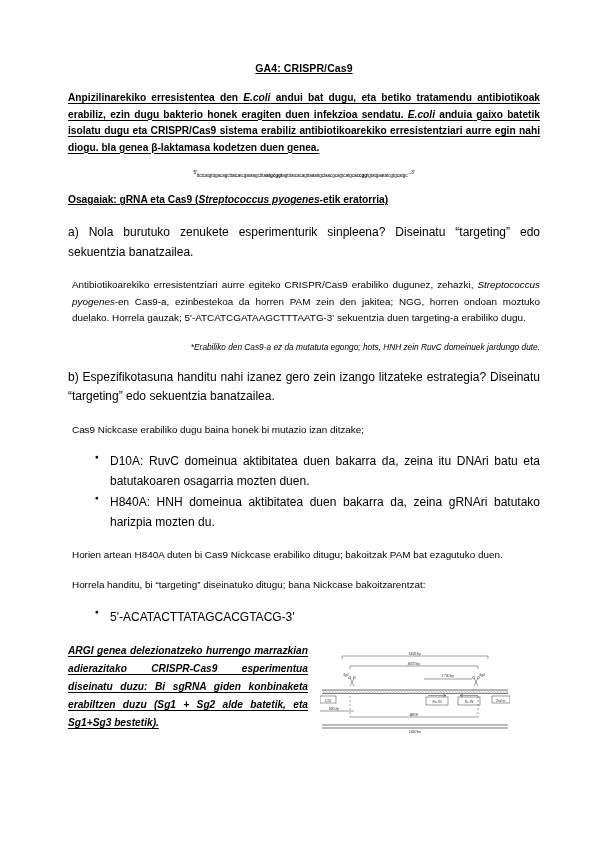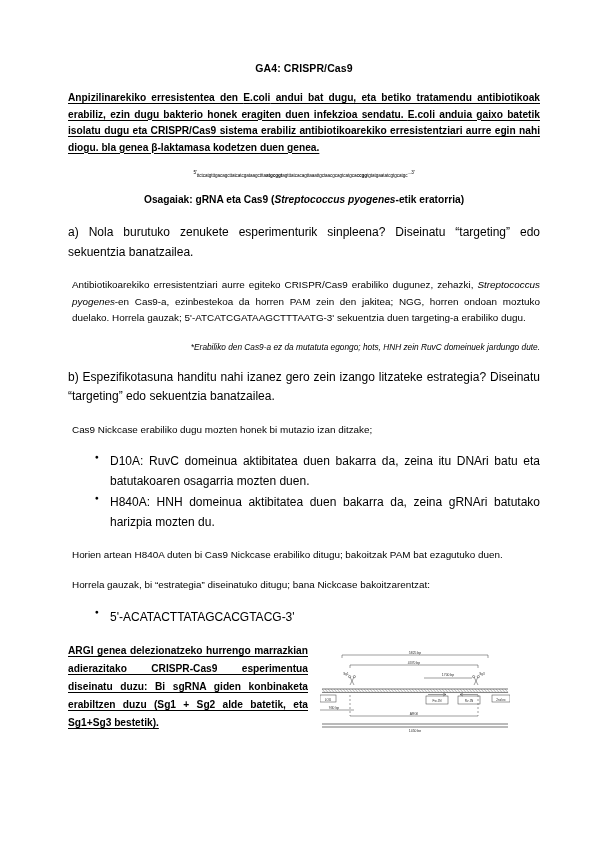--- a/index.html
+++ b/index.html
@@ -19,50 +19,52 @@
     width: 600px;
     height: 848px;
     background: #ffffff;
     box-sizing: border-box;
     padding: 62px 60px 0 68px;
   }
   .doc-title {
     text-align: center;
     font-weight: bold;
     font-size: 10.5px;
+    text-decoration: underline;
     letter-spacing: 0.1px;
     margin: 0 0 16px 0;
   }
   .intro {
     font-weight: bold;
     font-size: 10.2px;
     line-height: 1.62;
     text-align: justify;
     text-decoration: underline;
     text-underline-offset: 2px;
     margin: 0 0 14px 0;
   }
-  .intro .it { }
+  .intro .it { font-style: italic; }
   .seq-line {
     font-size: 4.6px;
     line-height: 1.2;
     text-align: center;
     letter-spacing: -0.05px;
     margin: 10px 0 14px 0;
     white-space: nowrap;
     overflow: hidden;
   }
   .seq-line .pam { font-weight: bold; }
   .seq-line .tick { font-size: 4.6px; vertical-align: super; }
   h2.sec {
     font-weight: bold;
     font-size: 10.2px;
     line-height: 1.6;
     margin: 0 0 15px 0;
-    text-align: center;
+    text-align: left;
+    text-decoration: underline;
   }
   h2.sec .it { font-style: italic; }
   .q {
     font-weight: normal;
     font-size: 12px;
     line-height: 1.62;
     text-align: justify;
     margin: 6px 0 15px 0;
   }
   p.body {
@@ -95,23 +97,24 @@
   ul.bullets li::before {
     content: "\25CF";
     position: absolute;
     left: -15px;
     top: -0.5px;
     font-size: 6.5px;
   }
   ul.seqlist li { text-align: left; }
   .closing-wrap {
     display: flex;
-    align-items: center;
+    align-items: flex-end;
     gap: 12px;
     margin-top: 4px;
+    font-style: italic;
   }
   .closing {
     font-weight: bold;
     font-size: 10.2px;
     line-height: 1.78;
     text-align: justify;
     text-decoration: underline;
     text-underline-offset: 2px;
     width: 240px;
     flex: 0 0 240px;
@@ -138,30 +141,30 @@
   <h2 class="sec"><span>Osagaiak: gRNA eta Cas9 (</span><span class="it">Streptococcus pyogenes</span><span>-etik eratorria)</span></h2>
 
   <p class="q">a) Nola burutuko zenukete esperimenturik sinpleena? Diseinatu “targeting” edo sekuentzia banatzailea.</p>
 
   <p class="body"><span>Antibiotikoarekiko erresistentziari aurre egiteko CRISPR/Cas9 erabiliko dugunez, zehazki, </span><span class="it">Streptococcus pyogenes</span><span>-en Cas9-a, ezinbestekoa da horren PAM zein den jakitea; NGG, horren ondoan moztuko duelako. Horrela gauzak; 5'-ATCATCGATAAGCTTTAATG-3' sekuentzia duen targeting-a erabiliko dugu.</span></p>
 
   <p class="note">*Erabiliko den Cas9-a ez da mutatuta egongo; hots, HNH zein RuvC domeinuek jardungo dute.</p>
 
   <p class="q">b) Espezifikotasuna handitu nahi izanez gero zein izango litzateke estrategia? Diseinatu “targeting” edo sekuentzia banatzailea.</p>
 
-  <p class="body">Cas9 Nickcase erabiliko dugu mozten honek bi mutazio izan ditzake;</p>
+  <p class="body">Cas9 Nickcase erabiliko dugu baina honek bi mutazio izan ditzake;</p>
 
   <ul class="bullets">
     <li>D10A: RuvC domeinua aktibitatea duen bakarra da, zeina itu DNAri batu eta batutakoaren osagarria mozten duen.</li>
     <li>H840A: HNH domeinua aktibitatea duen bakarra da, zeina gRNAri batutako harizpia mozten du.</li>
   </ul>
 
   <p class="body">Horien artean H840A duten bi Cas9 Nickcase erabiliko ditugu; bakoitzak PAM bat ezagutuko duen.</p>
 
-  <p class="body">Horrela gauzak, bi “estrategia” diseinatuko ditugu; bana Nickcase bakoitzarentzat:</p>
+  <p class="body">Horrela handitu, bi “targeting” diseinatuko ditugu; bana Nickcase bakoitzarentzat:</p>
 
   <ul class="bullets seqlist">
     <li>5'-ACATACTTATAGCACGTACG-3'</li>
   </ul>
 
   <div class="closing-wrap">
     <p class="closing">ARGI genea delezionatzeko hurrengo marrazkian adierazitako CRISPR-Cas9 esperimentua diseinatu duzu: Bi sgRNA giden konbinaketa erabiltzen duzu (Sg1 + Sg2 alde batetik, eta Sg1+Sg3 bestetik).</p>
 
     <div class="figure">
       <svg viewBox="0 0 190 86" xmlns="http://www.w3.org/2000/svg">

